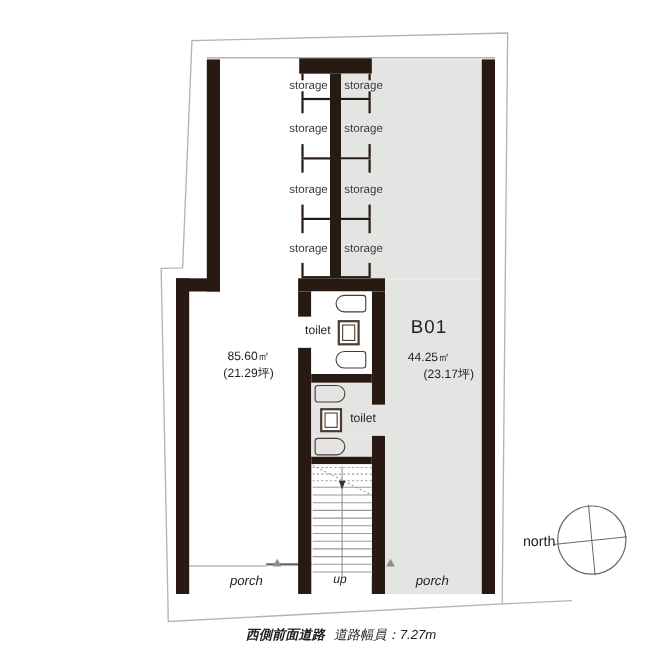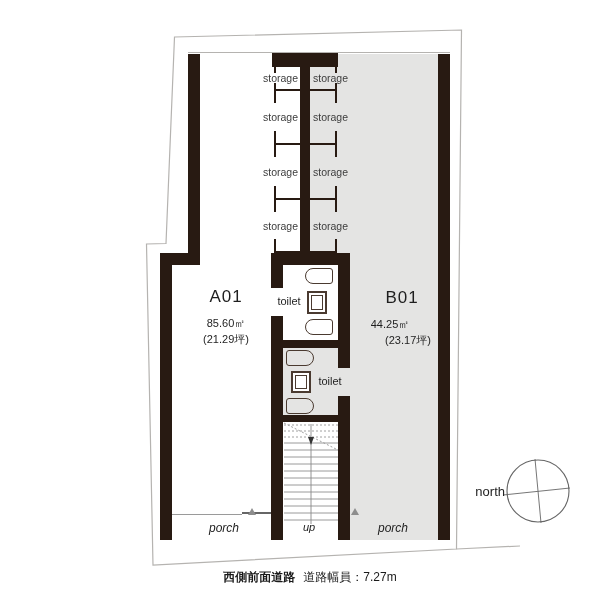--- a/index.html
+++ b/index.html
@@ -31,21 +31,21 @@
   .basin .inner{position:absolute;left:2px;right:2px;top:2px;bottom:2px;border:1px solid var(--fixture);}
   .txt{position:absolute;color:#1e1e1e;white-space:nowrap;}
   .center{text-align:center;}
   .unit-id{font-size:17px;letter-spacing:1px;}
   .unit-area{font-size:11px;}
   .small-label{font-size:11px;}
   .porch-label{font-size:12px;color:#222;font-style:italic;}
   .tri{position:absolute;width:0;height:0;border-left:4px solid transparent;
        border-right:4px solid transparent;border-bottom:7px solid #8d8d8d;}
   .caption{position:absolute;left:140px;top:569px;width:340px;text-align:center;
-           font-size:12px;color:#1a1a1a;}
+           font-size:12px;color:#1a1a1a;font-style:italic;}
   .caption .bold{font-weight:bold;margin-right:8px;}
   svg{position:absolute;left:0;top:0;}
 </style>
 </head>
 <body>
 
 <div class="stage">
 
   <svg width="600" height="600" viewBox="0 0 600 600">
     <polygon points="174.5,37 461.5,30 456.5,549 153,565 146.5,244 166,243.5" style="fill:none;stroke:var(--boundary);stroke-width:1.2"></polygon>
@@ -169,25 +169,24 @@
     <polygon points="24,15 30,15 27,23" fill="#333"></polygon>
   </svg>
 
   <div class="tri" style="left:248px;top:508px;"></div>
   <div class="tri" style="left:351px;top:508px;"></div>
 
   <div class="txt porch-label center" style="left:194px;top:521px;width:60px;">porch</div>
   <div class="txt porch-label center" style="left:289px;top:521px;width:40px;font-size:11px;">up</div>
   <div class="txt porch-label center" style="left:363px;top:521px;width:60px;">porch</div>
 
-  <div class="txt unit-id center" style="left:186px;top:287px;width:80px;">A01</div>
   <div class="txt unit-area center" style="left:186px;top:316px;width:80px;">85.60㎡</div>
   <div class="txt unit-area center" style="left:186px;top:332px;width:80px;">(21.29坪)</div>
 
-  <div class="txt unit-id center" style="left:350px;top:288px;width:80px;padding-left:12px;">B01</div>
+  <div class="txt unit-id center" style="left:350px;top:288px;width:80px;">B01</div>
   <div class="txt unit-area center" style="left:350px;top:317px;width:80px;">44.25㎡</div>
   <div class="txt unit-area center" style="left:368px;top:333px;width:80px;">(23.17坪)</div>
 
   <div class="txt" style="left:445px;top:484px;width:60px;text-align:right;font-size:13px;color:#222;">north</div>
 
   <div class="caption">
     <span class="bold">西側前面道路</span><span>道路幅員：7.27m</span>
   </div>
 
 </div>

